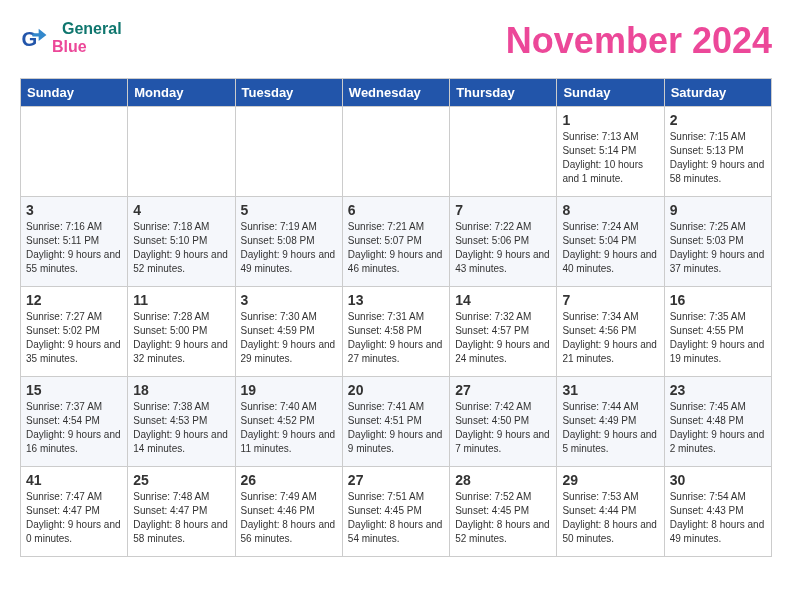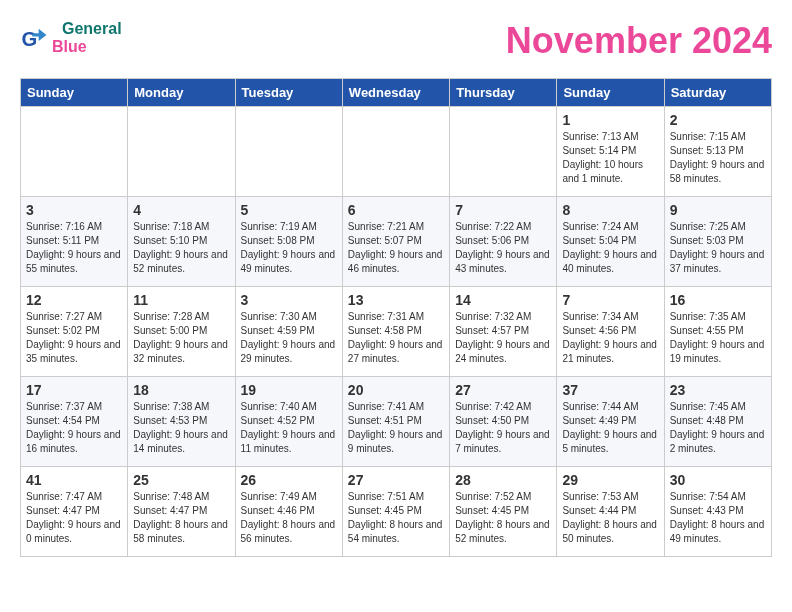--- a/index.html
+++ b/index.html
@@ -182,41 +182,41 @@
           <span class="day-num">7</span>
           <div class="day-info">Sunrise: 7:34 AM<br>Sunset: 4:56 PM<br>Daylight: 9 hours and 21 minutes.</div>
         </td>
         <td>
           <span class="day-num">16</span>
           <div class="day-info">Sunrise: 7:35 AM<br>Sunset: 4:55 PM<br>Daylight: 9 hours and 19 minutes.</div>
         </td>
       </tr>
       <tr>
         <td>
-          <span class="day-num">17</span>
+          <span class="day-num">15</span>
           <div class="day-info">Sunrise: 7:37 AM<br>Sunset: 4:54 PM<br>Daylight: 9 hours and 16 minutes.</div>
         </td>
         <td>
           <span class="day-num">18</span>
           <div class="day-info">Sunrise: 7:38 AM<br>Sunset: 4:53 PM<br>Daylight: 9 hours and 14 minutes.</div>
         </td>
         <td>
           <span class="day-num">19</span>
           <div class="day-info">Sunrise: 7:40 AM<br>Sunset: 4:52 PM<br>Daylight: 9 hours and 11 minutes.</div>
         </td>
         <td>
           <span class="day-num">20</span>
           <div class="day-info">Sunrise: 7:41 AM<br>Sunset: 4:51 PM<br>Daylight: 9 hours and 9 minutes.</div>
         </td>
         <td>
           <span class="day-num">27</span>
           <div class="day-info">Sunrise: 7:42 AM<br>Sunset: 4:50 PM<br>Daylight: 9 hours and 7 minutes.</div>
         </td>
         <td>
-          <span class="day-num">37</span>
+          <span class="day-num">31</span>
           <div class="day-info">Sunrise: 7:44 AM<br>Sunset: 4:49 PM<br>Daylight: 9 hours and 5 minutes.</div>
         </td>
         <td>
           <span class="day-num">23</span>
           <div class="day-info">Sunrise: 7:45 AM<br>Sunset: 4:48 PM<br>Daylight: 9 hours and 2 minutes.</div>
         </td>
       </tr>
       <tr>
         <td>
           <span class="day-num">41</span>

